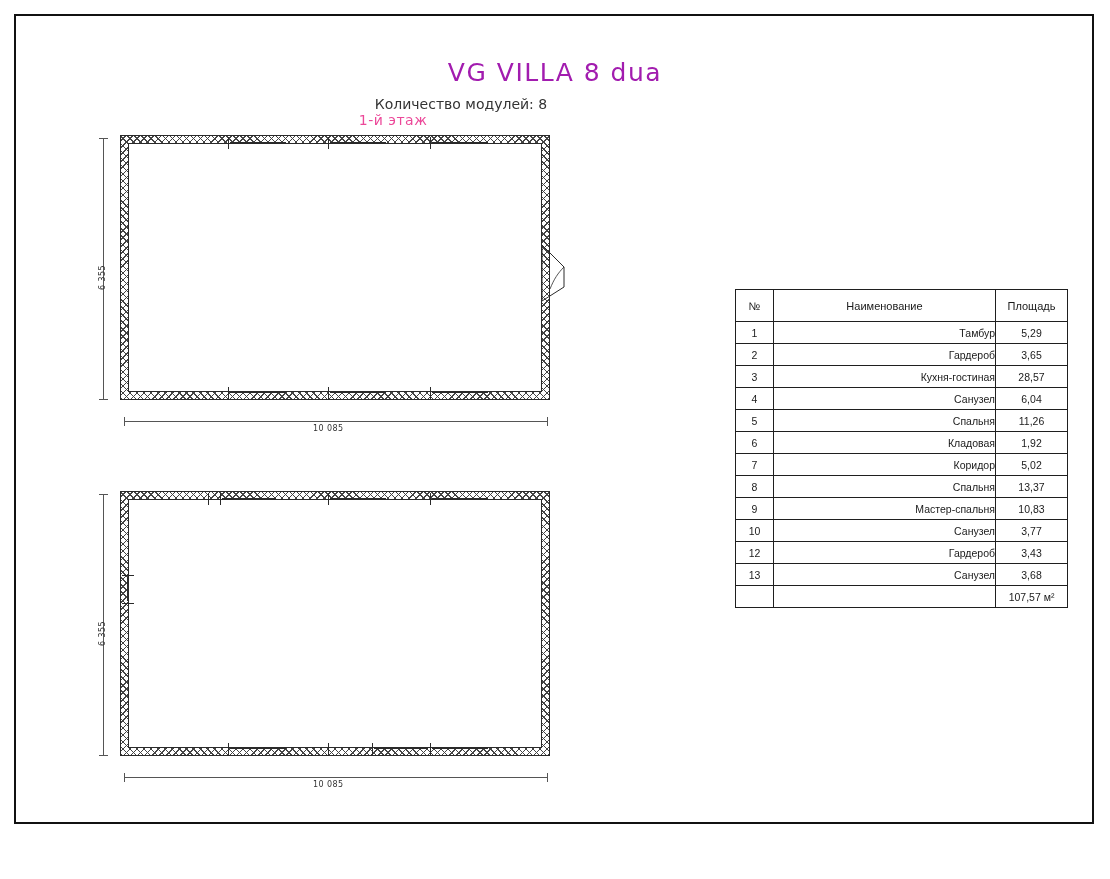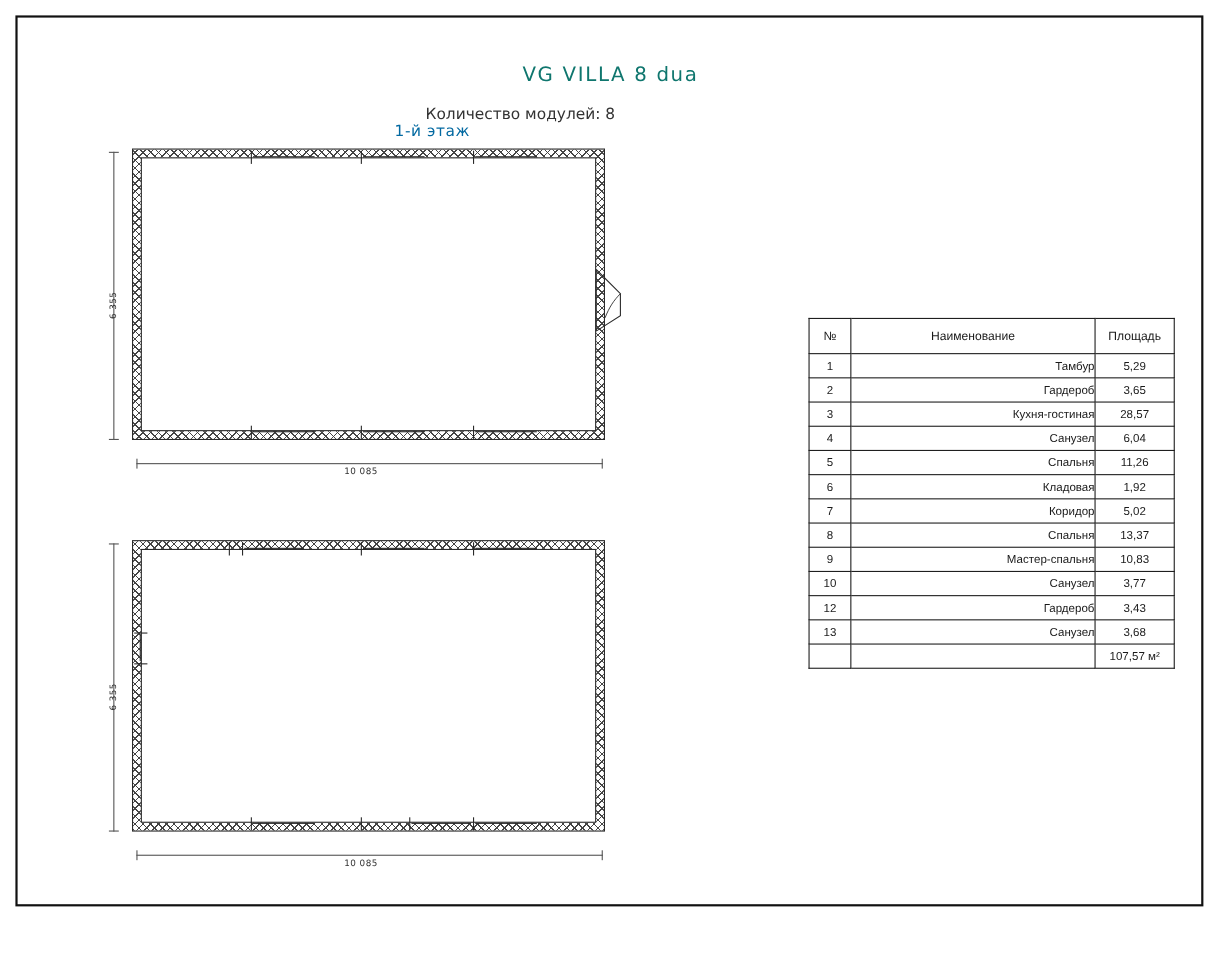--- a/index.html
+++ b/index.html
@@ -35,42 +35,41 @@
     box-sizing: border-box;
   }
 
   
   .doc-title {
     position: absolute;
     left: 0;
     top: 58px;
     width: 1110px;
     text-align: center;
-    font-size: 18px;
+    font-size: 25px;
     letter-spacing: 1.5px;
-    color: #0f766e;
+    color: #a21caf;
     font-family: "DejaVu Sans", sans-serif;
     font-weight: 400;
   }
   .doc-subtitle {
     position: absolute;
     left: 0;
     top: 96px;
     width: 922px;
     text-align: center;
     font-size: 14px;
     color: #333;
     font-family: "DejaVu Sans", sans-serif;
-    margin-left: 12px;
   }
 
   .floor-label {
     position: absolute;
     font-size: 14px;
-    color: #0369a1;
+    color: #ec4899;
     font-family: "DejaVu Sans", sans-serif;
     letter-spacing: 0.5px;
   }
   #floor1-label { left: 248px; top: 112px; width: 290px; text-align: center; }
   #floor2-label { left: 248px; top: 467px; width: 290px; text-align: center; }
 
   
   .plan {
     position: absolute;
     box-sizing: border-box;

